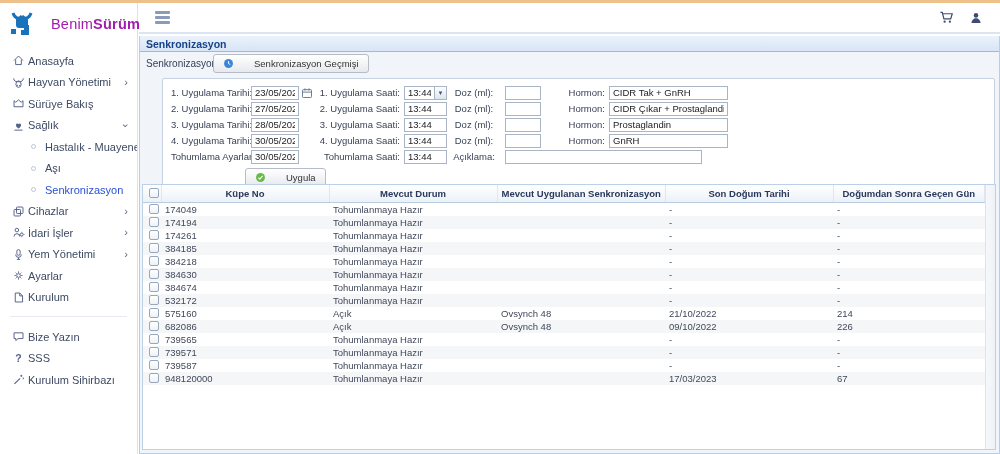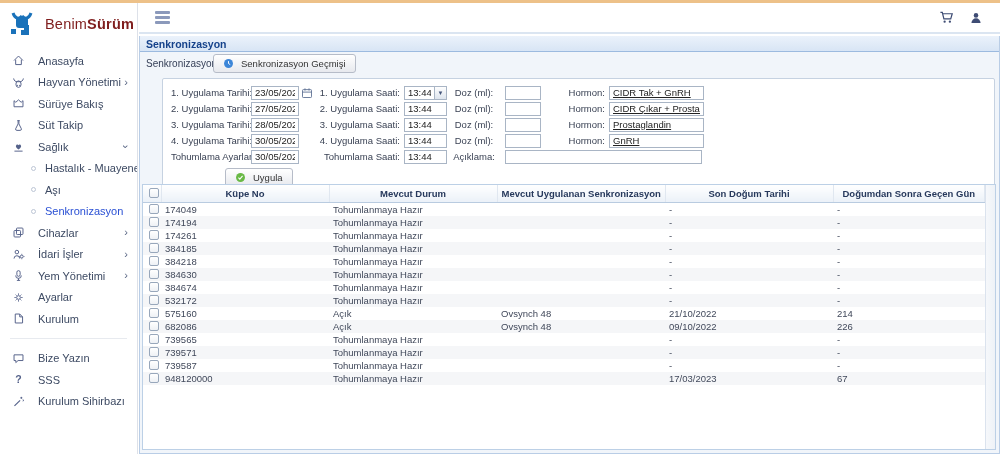--- a/index.html
+++ b/index.html
@@ -5,27 +5,27 @@
   * { margin:0; padding:0; box-sizing:border-box; }
   html,body { width:1000px; height:454px; overflow:hidden; }
   body { font-family:"Liberation Sans", sans-serif; background:#fff; }
   .page { position:relative; width:1000px; height:454px; background:#fff; }
   .topline { position:absolute; top:0; left:0; right:0; height:3px; background:#edc189; }
 
   
   .sidebar { position:absolute; top:3px; left:0; width:138px; bottom:0; background:#fff;
              border-right:1px solid #dde1e9; display:flex; flex-direction:column; }
   .logo { height:42px; display:flex; align-items:center; padding-left:7px; flex:none; }
-  .logo-text { font-size:14.5px; color:#7f1d1d; margin-left:8px; letter-spacing:.2px; }
+  .logo-text { font-size:14.5px; color:#a21caf; margin-left:14px; letter-spacing:.2px; }
   .logo-text .benim { font-weight:400; }
   .logo-text .surum { font-weight:700; }
   .menu { flex:1; padding-top:5px; font-size:11px; color:#3d4a63; overflow:hidden; }
   .side-item { display:flex; align-items:center; height:21.5px; padding:0 9px 0 11px; cursor:pointer; }
   .side-item .ico { width:15px; height:15px; color:#55628a; display:inline-flex; align-items:center; justify-content:center; flex:none; }
-  .side-item .lbl { margin-left:12px; flex:1; white-space:nowrap; }
+  .side-item .lbl { margin-left:2px; flex:1; white-space:nowrap; }
   .chev { color:#5a6785; font-size:11px; line-height:1; flex:none; }
   .chev.down { transform:rotate(90deg); }
   .side-sub { display:flex; align-items:center; height:21.5px; padding-left:31px; cursor:pointer; }
   .side-sub .bullet { width:5px; height:5px; border:1px solid #bcc5d5; border-radius:50%; flex:none; }
   .side-sub .lbl { margin-left:9px; white-space:nowrap; }
   .side-sub.active .lbl { color:#2a50d4; }
   .sdivider { height:1px; background:#e7eaef; margin:8px 10px 9px 10px; }
   .ico svg { display:block; }
 
   
@@ -42,44 +42,44 @@
   .panel-header { height:16px; display:flex; align-items:center; padding:0 6px;
                   background:linear-gradient(#ebf2fb,#d8e5f5); border-bottom:1px solid #9cbadf;
                   font-size:10.5px; font-weight:bold; color:#15428b; }
   .toolbar { height:23px; display:flex; align-items:center; padding:0 6px; font-size:10px; color:#374159; }
   .toolbar .tlabel { width:58px; }
   .select { width:182px; height:17px; border:1px solid #a9b5c5; background:#fff; display:flex;
             align-items:center; font-size:10px; color:#222; padding-left:4px; cursor:pointer; }
   .select .sel-arrow { margin-left:auto; width:15px; height:15px; background:linear-gradient(#fefefe,#dee5ee);
             border-left:1px solid #a9b5c5; display:flex; align-items:center; justify-content:center;
             font-size:7px; color:#44557a; }
-  .btn { height:19px; display:inline-flex; align-items:center; gap:7px; padding:0 9px;
+  .btn { height:19px; display:inline-flex; align-items:center; gap:20px; padding:0 9px;
          border:1px solid #b6bcc8; border-radius:3px; background:linear-gradient(#ffffff,#e7e9ee);
          font-size:9.5px; color:#333; cursor:pointer; white-space:nowrap; }
   .btn .ico { display:inline-flex; }
   .btn-history { margin-left:9px; }
 
   .form-box { margin:3px 4px 0 22px; background:#fff; border:1px solid #c6d2e1; border-radius:2px;
               padding:6px 0 5px 8px; }
   .frow { display:flex; align-items:center; height:15px; font-size:9.5px; color:#3a4254; margin-bottom:1px; }
   .flab { text-align:right; padding-right:4px; flex:none; white-space:nowrap; }
   .fl1 { width:80px; } .fl2 { width:88px; } .fl3 { width:58px;text-align:center; } .fl4 { width:60px; }
   .inp { height:14px; border:1px solid #a9b5c5; font-size:9.5px; padding:0 3px; color:#222;
          font-family:"Liberation Sans",sans-serif; background:#fff; }
   .date-inp { width:48px; }
   .calcell { width:17px; flex:none; display:flex; align-items:center; padding-left:2px; color:#5f7294; }
   .time-inp { width:43px; }
   .time-inp.short { width:30px; border-right:none; }
   .mini-arrow { width:13px; height:14px; border:1px solid #a9b5c5; background:linear-gradient(#fefefe,#dee5ee);
                 display:flex; align-items:center; justify-content:center; font-size:6px; color:#44557a; cursor:pointer; }
   .dose-inp { width:36px; }
   .gap6 { width:8px; flex:none; }
-  .horm-inp { width:95px;text-decoration:underline; }
+  .horm-inp { width:119px; }
   .note-inp { width:197px; }
-  .apply-row { margin:4px 0 0 54px; }
+  .apply-row { margin:4px 0 0 74px; }
 
   .grid { position:absolute; left:2px; right:3px; top:148px; bottom:3px; background:#fff;
           border:1px solid #bcd0e6; overflow:hidden; }
   .scroll-strip { position:absolute; right:0; top:0; bottom:0; width:10px;
                   border-left:1px solid #dbe3ee; background:linear-gradient(90deg,#f6f8fb,#eef2f7); }
   .grid table { width:calc(100% - 10px); border-collapse:collapse; table-layout:fixed; }
   .grid th { height:17px; background:linear-gradient(#ffffff,#ebf1f8); border-bottom:1px solid #b9cbe0;
              border-right:1px solid #e0e7f0; font-size:9.5px; font-weight:bold; color:#27395c;
              text-align:center; padding:0 4px; white-space:nowrap; overflow:hidden; cursor:pointer; }
   .grid td { height:13px; line-height:13px; font-size:9.5px; color:#40485a; padding:0 4px;
@@ -128,28 +128,20 @@
           <span class="lbl">Hayvan Yönetimi</span>
           <span class="chev">›</span>
         </div>
         <div class="side-item">
           <span class="ico">
             <svg width="13" height="13" viewBox="0 0 16 16">
               <path d="M2.5 4.5l2.2 2 3.3-3 3.3 3 2.2-2V12h-11z" fill="none" stroke="currentColor" stroke-width="1.2"></path>
             </svg>
           </span>
           <span class="lbl">Sürüye Bakış</span>
-        </div>
-        <div class="side-item">
-          <span class="ico">
-            <svg width="13" height="13" viewBox="0 0 16 16">
-              <path d="M6.5 2h3M7.5 2v4l-3 6a1.6 1.6 0 0 0 1.5 2h4a1.6 1.6 0 0 0 1.5-2l-3-6V2" fill="none" stroke="currentColor" stroke-width="1.2"></path>
-            </svg>
-          </span>
-          <span class="lbl">Süt Takip</span>
         </div>
         <div class="side-item">
           <span class="ico">
             <svg width="13" height="13" viewBox="0 0 16 16">
               <path d="M8 11.8C4.8 9.6 4 7.3 5.4 6c.9-.9 2.2-.5 2.6.4.4-.9 1.7-1.3 2.6-.4 1.4 1.3.6 3.6-2.6 5.8z" fill="currentColor"></path>
               <path d="M3 13.7h10" fill="none" stroke="currentColor" stroke-width="1.2"></path>
             </svg>
           </span>
           <span class="lbl">Sağlık</span>
           <span class="chev down">›</span>

